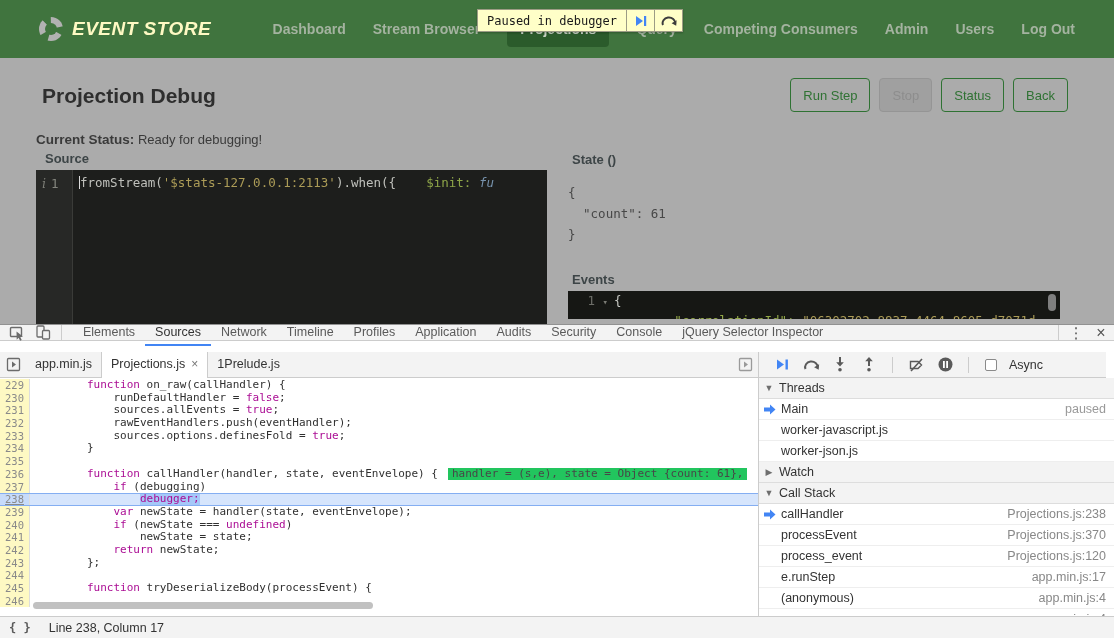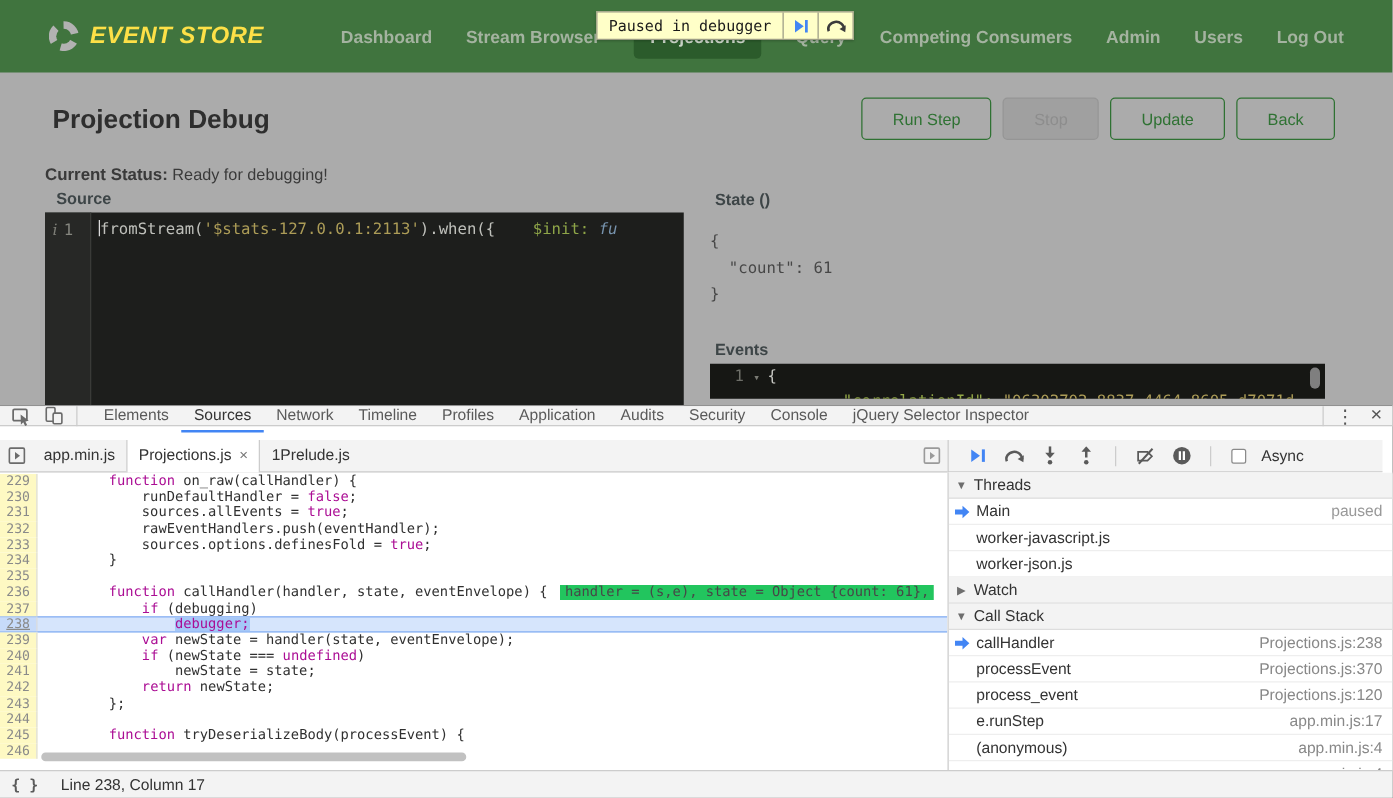--- a/index.html
+++ b/index.html
@@ -4,37 +4,37 @@
 <style>
   * { margin:0; padding:0; box-sizing:border-box; }
   html,body { width:1114px; height:638px; }
   body { font-family:"Liberation Sans",sans-serif; background:#ababab; position:relative; overflow:hidden; }
 
   
   .nav { position:absolute; top:0; left:0; width:1114px; height:58px; background:#40743e;
          display:flex; align-items:center; padding:0 39px; }
   .brand { display:flex; align-items:center; gap:9px; }
   .brand-ring { width:24px; height:24px; border:6px dashed #b2b2b2; border-radius:50%; }
-  .brand-text { font-style:italic; font-weight:bold; font-size:19px; letter-spacing:.5px; color:#fde047; }
+  .brand-text { font-style:italic; font-weight:bold; font-size:19px; letter-spacing:.5px; color:#fef9c3; }
   .nav-items { margin-left:auto; display:flex; align-items:center; gap:27px; }
   .nav-item { color:#a4b3a0; font-weight:bold; font-size:14px; cursor:default; white-space:nowrap; }
   .nav-item.active { background:#2b5b2b; color:#c9d3c6; padding:10px 13px; border-radius:4px; }
 
   
   .banner { position:absolute; top:9px; left:477px; height:23px; display:flex; z-index:20;
             border:1px solid #9c9c85; background:#ffffc8; align-items:stretch;
             box-shadow:0 1px 2px rgba(0,0,0,.25); }
   .banner-text { font-family:"DejaVu Sans Mono",monospace; font-size:12px; color:#1a1a1a;
                  padding:4px 9px 0 9px; }
   .banner-btn { width:28px; border-left:1px solid #9c9c85; display:flex; align-items:center; justify-content:center; }
 
   
   .page-title { position:absolute; left:42px; top:84px; font-size:21px; font-weight:bold; color:#2e2e2e; }
   .actions { position:absolute; top:78px; right:46px; display:flex; gap:9px; }
-  .btn { height:34px; padding:0 24px; background:transparent; border:1px solid #2f7233; color:#2f7233;
+  .btn { height:34px; padding:0 12px; background:transparent; border:1px solid #2f7233; color:#2f7233;
          border-radius:4px; font-size:13px; font-family:"Liberation Sans",sans-serif; cursor:pointer; }
   .btn.disabled { background:#a0a0a0; border-color:#959595; color:#8d8d8d; }
   .status-line { position:absolute; left:36px; top:132px; font-size:13px; color:#3a3a3a; }
   .status-line b { font-size:13.5px; }
   .sec-label { position:absolute; font-size:13px; font-weight:bold; color:#3d4547; }
 
   
   .src-editor { position:absolute; left:36px; top:170px; width:511px; height:154px; background:#1d1e1c;
                 overflow:hidden; display:flex; }
   .src-gutter { width:37px; background:#272826; border-right:1px solid #3a3b38; color:#85867f;
@@ -156,21 +156,21 @@
         <path d="M2 11 A 6.3 5.6 0 1 1 14.2 9.4" fill="none" stroke="#3c3c3c" stroke-width="2"></path>
         <path d="M15.6 6.2 L10.6 9.2 L15.2 11.8 Z" fill="#3c3c3c"></path>
       </svg>
   </div>
 </div>
 
 <div class="page-title">Projection Debug</div>
 <div class="actions" id="action-buttons">
     <button class="btn">Run Step</button>
     <button class="btn disabled">Stop</button>
-    <button class="btn">Update</button>
+    <button class="btn">Status</button>
     <button class="btn">Back</button>
   </div>
 
 <div class="status-line">
   <b>Current Status:</b>
   <span>Ready for debugging!</span>
 </div>
 
 <div class="sec-label" style="left:45px; top:151px;">Source</div>
 <div class="sec-label" style="left:572px; top:152px;">State ()</div>

